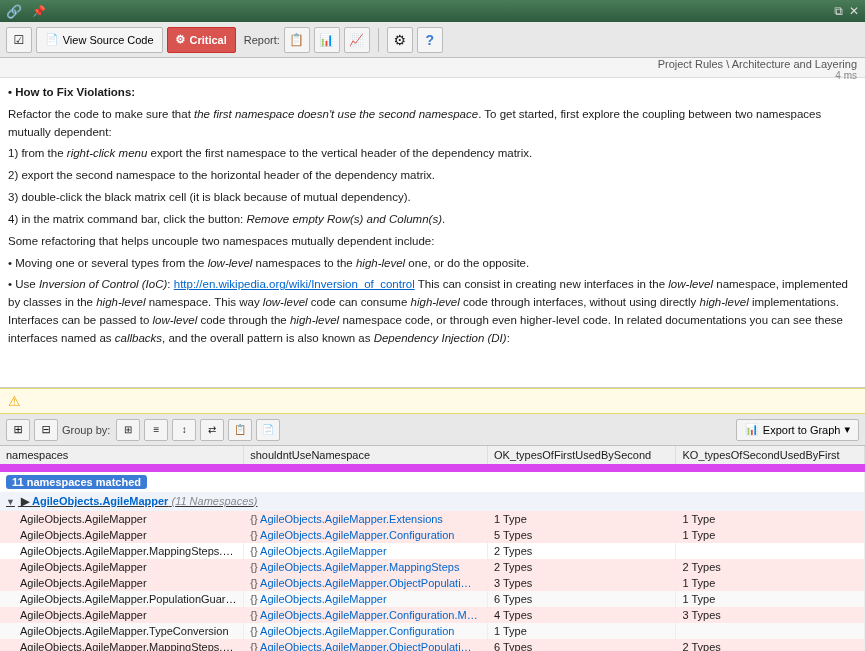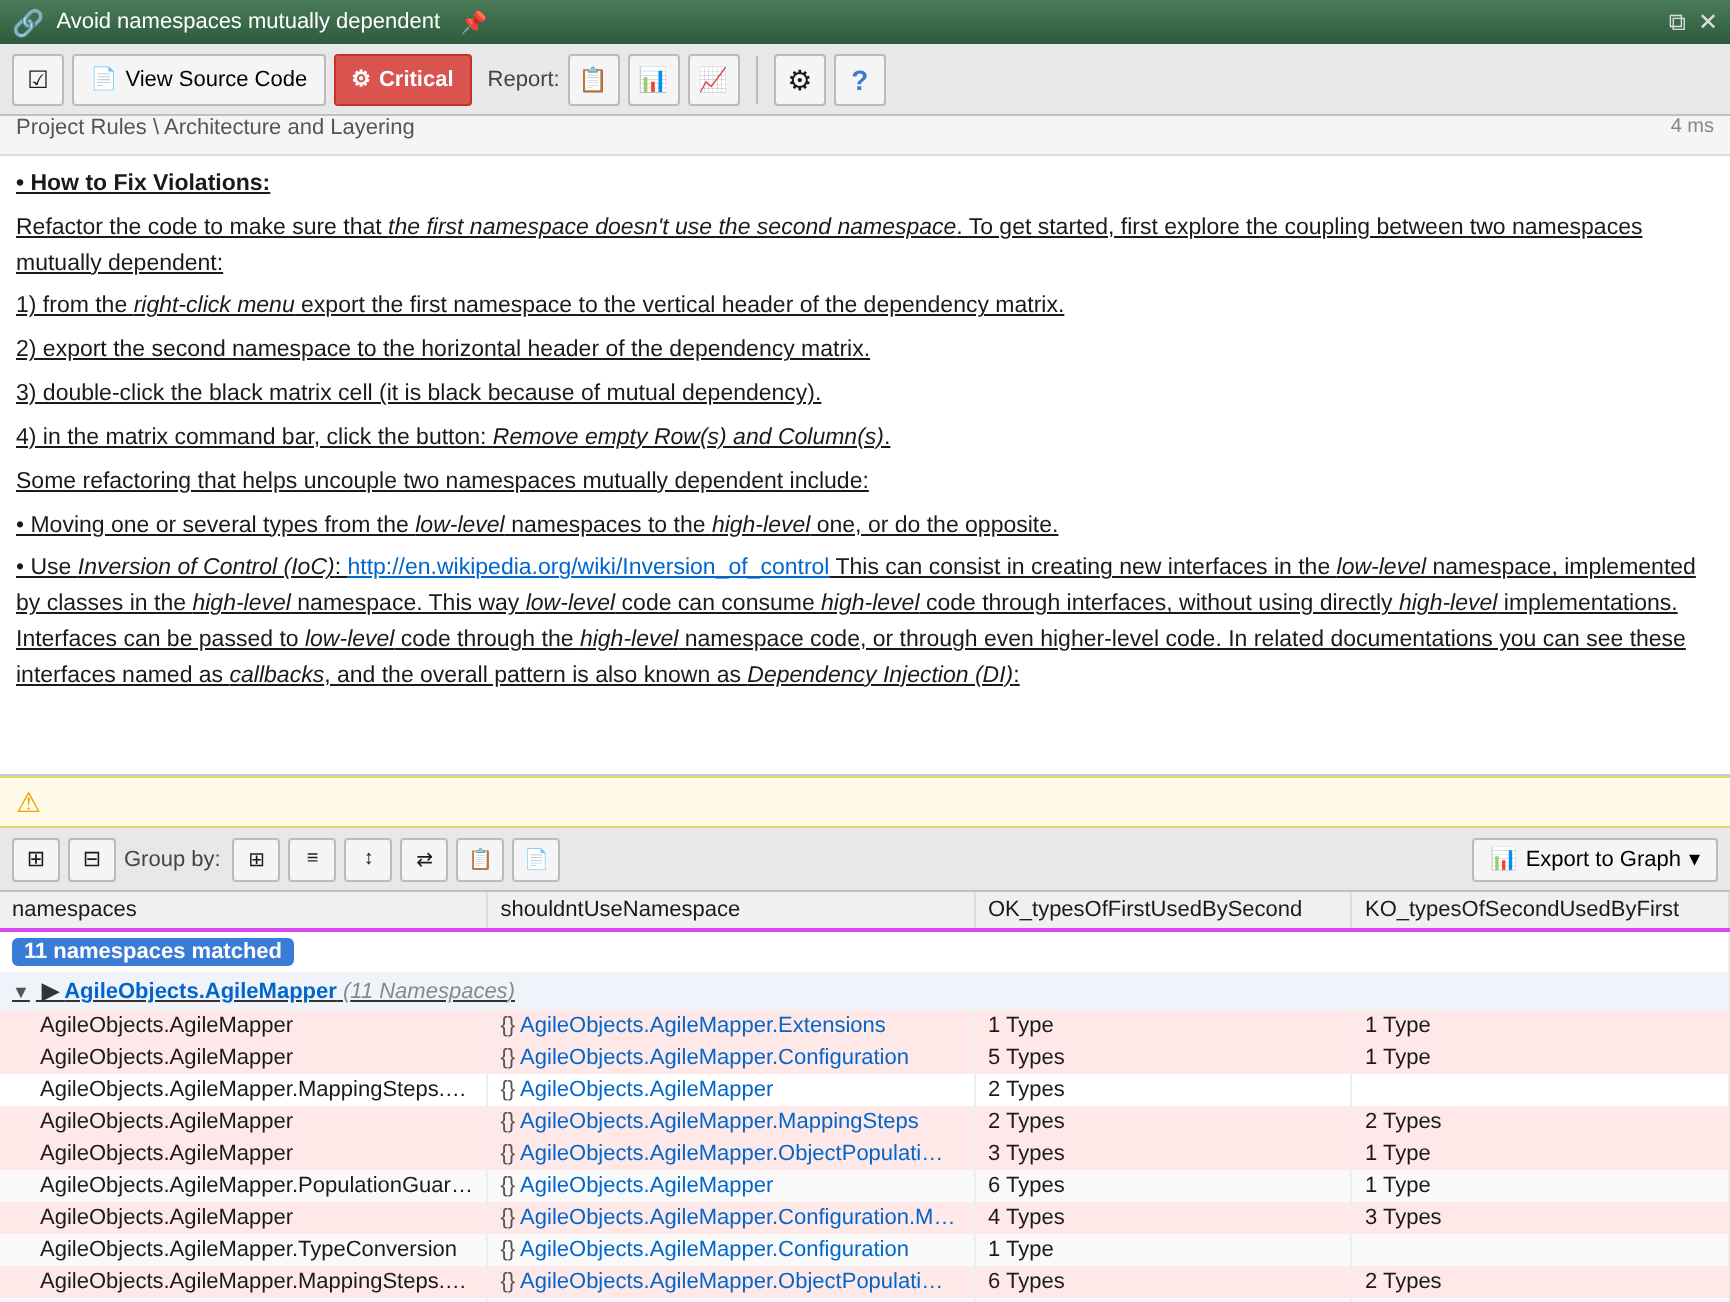--- a/index.html
+++ b/index.html
@@ -57,38 +57,39 @@
       justify-content: center;
       border-radius: 2px;
       font-size: 14px;
     }
 
     .breadcrumb {
       background: #f5f5f5;
       border-bottom: 1px solid #ddd;
       height: 20px;
       display: flex;
-      align-items: flex-start;
+      align-items: flex-end;
       padding: 0 8px;
       font-size: 11px;
       color: #555;
       justify-content: space-between;
+      flex-direction: column;
     }
     .breadcrumb-right { color: #888; font-size: 10px; }
 
     .content-area {
       background: white;
       border-bottom: 1px solid #ccc;
       padding: 6px 8px;
       height: 310px;
       overflow-y: auto;
       font-size: 11.5px;
       line-height: 1.55;
     }
-    .content-area p { margin-bottom: 4px; text-decoration: underline; }
+    .content-area p { margin-bottom: 4px; }
     .content-area .italic { font-style: italic; }
     .content-area a { color: #0066cc; text-decoration: underline; cursor: pointer; }
 
     .warning-bar {
       background: #fffbe6;
       border-top: 1px solid #e6d96c;
       border-bottom: 1px solid #e6d96c;
       height: 26px;
       display: flex;
       align-items: center;
@@ -140,21 +141,21 @@
       height: calc(651px - 22px - 36px - 20px - 310px - 26px - 32px);
       background: white;
     }
     table {
       width: 100%;
       border-collapse: collapse;
       font-size: 11px;
     }
     thead th {
       background: #f0f0f0;
-      border-bottom: 2px solid #d946ef;
+      border-bottom: 8px solid #d946ef;
       border-right: 1px solid #ddd;
       padding: 3px 6px;
       text-align: left;
       font-weight: normal;
       position: sticky;
       top: 0;
       z-index: 1;
       white-space: nowrap;
     }
     tbody tr:nth-child(even) { background: #f9f9f9; }
@@ -190,21 +191,20 @@
     .ns-count { color: #888; font-style: italic; font-weight: normal; }
     .blue-text { color: #0066cc; }
     .expand-icon { font-size: 9px; margin-right: 3px; color: #555; }
   </style>
 </head>
 <body>
 
 <div class="title-bar">
   <div class="title-bar-left">
     <span style="font-size:13px;">🔗</span>
-    <span class="title-bar-title">Avoid namespaces mutually dependent</span>
     <span style="font-size:11px; color:#aaa; margin-left:4px;">📌</span>
   </div>
   <div style="display:flex;gap:6px;align-items:center;">
     <span style="cursor:pointer;color:#ddd;font-size:12px;">⧉</span>
     <span style="cursor:pointer;color:#ddd;font-size:12px;">✕</span>
   </div>
 </div>
 
 <div class="toolbar">
   <div class="toolbar-icon-btn" style="font-size:12px;">☑</div>

